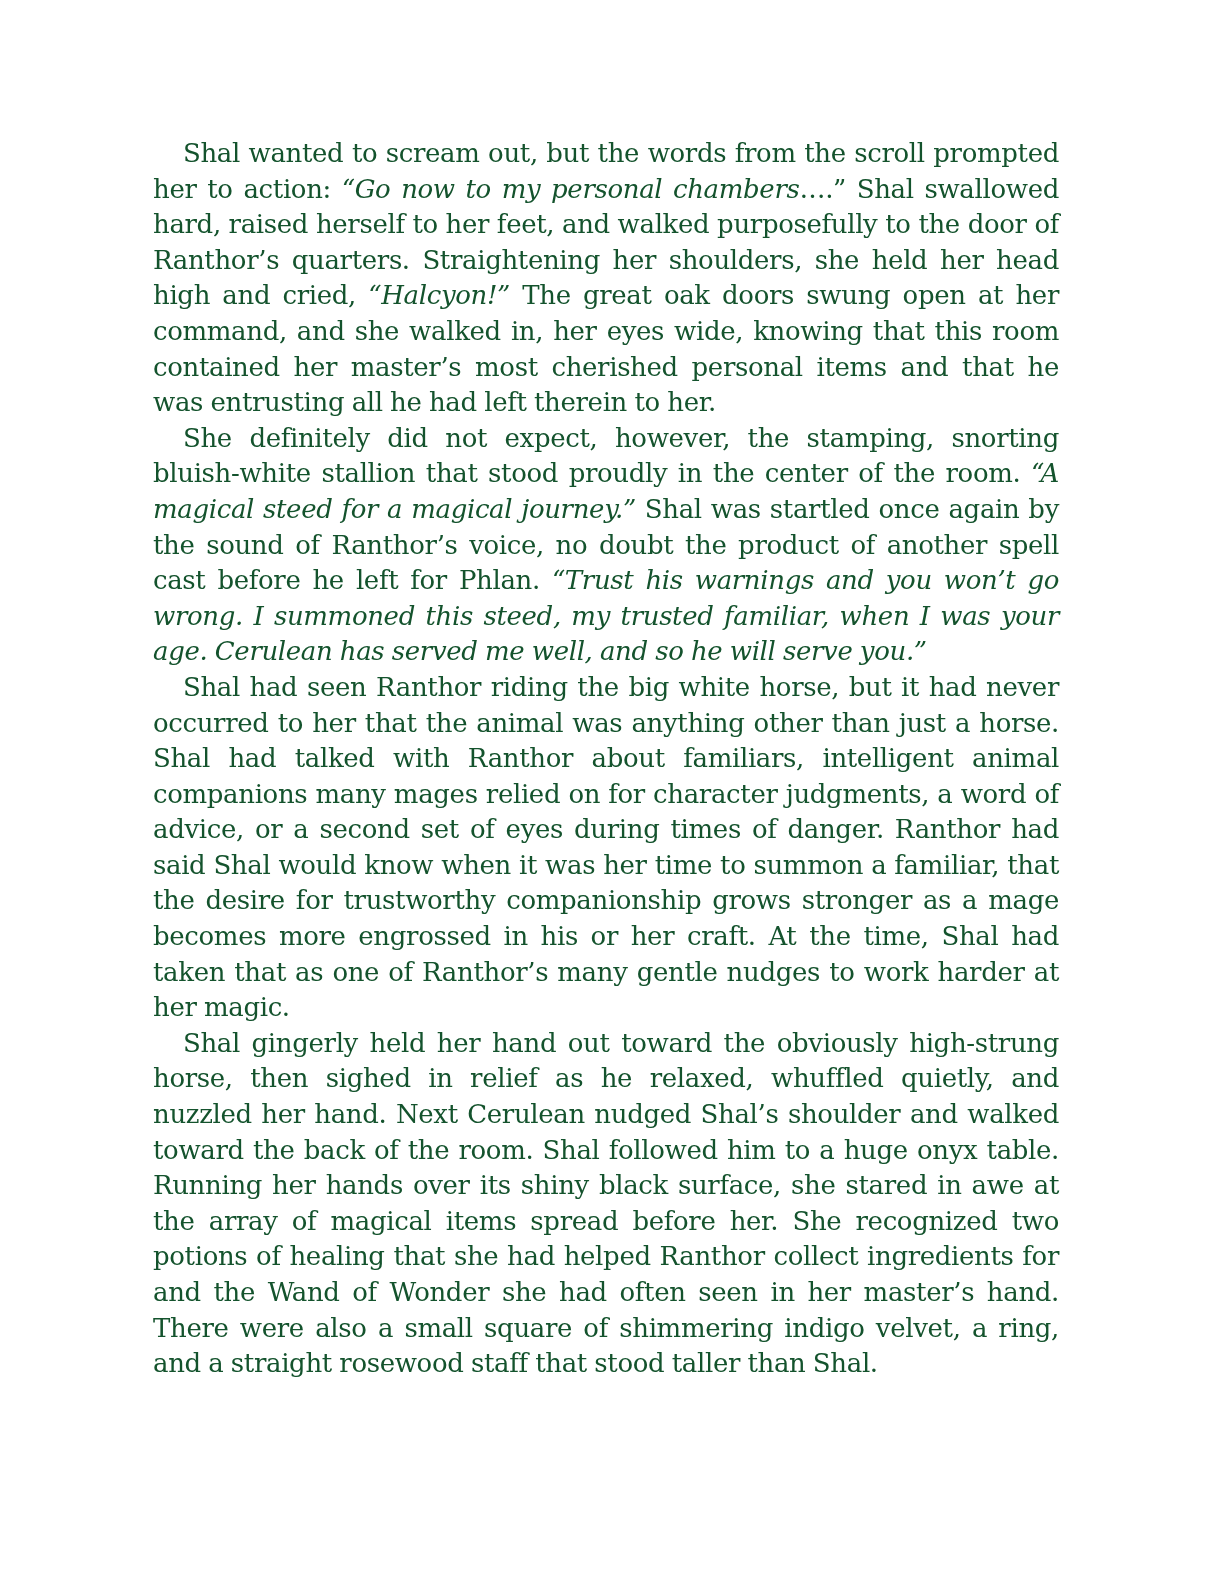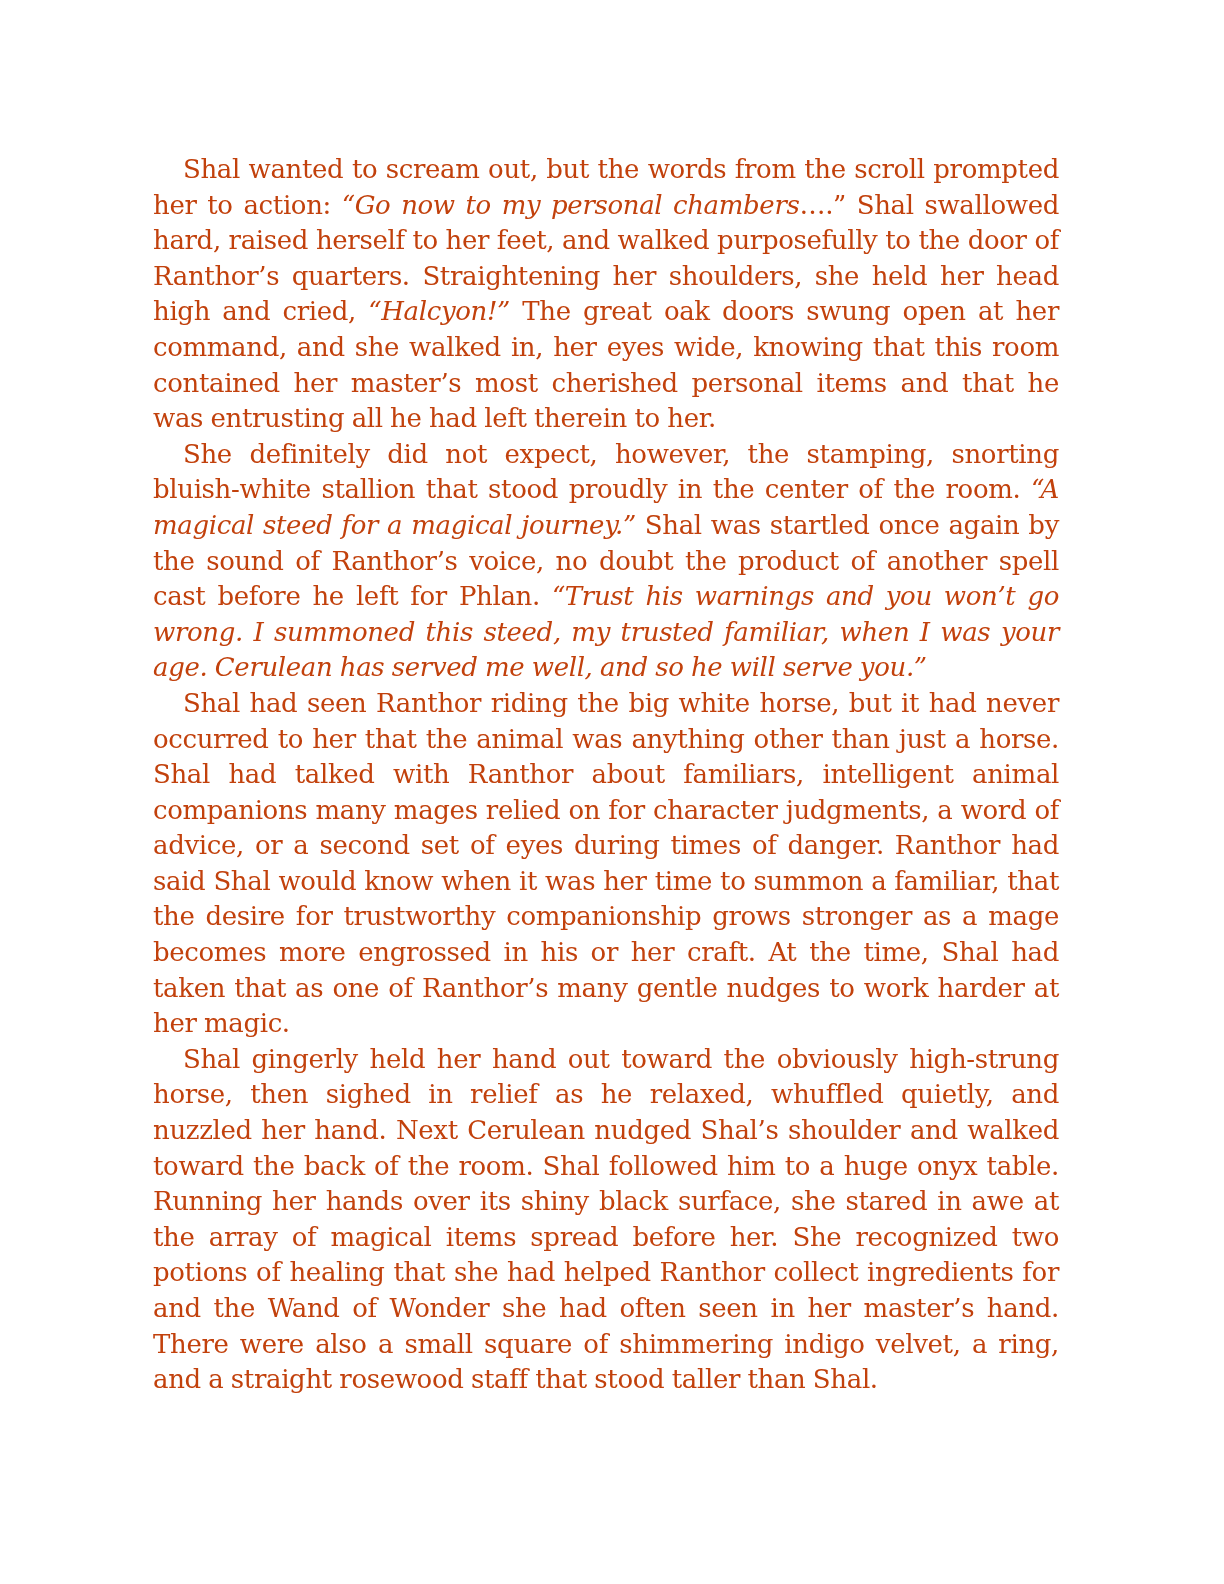--- a/index.html
+++ b/index.html
@@ -9,23 +9,23 @@
     }
     body {
       width: 1224px;
       height: 1584px;
       position: relative;
       overflow: hidden;
     }
     .page {
       position: absolute;
       left: 153px;
-      top: 152px;
+      top: 136px;
       width: 906px;
-      color: #c2410c;
+      color: #14532d;
       font-family: "DejaVu Serif", "Liberation Serif", serif;
       font-size: 26px;
       line-height: 35.6px;
     }
     .para {
       margin: 0;
       text-indent: 30px;
       text-align: justify;
       letter-spacing: -0.35px;
       word-spacing: -0.5px;

